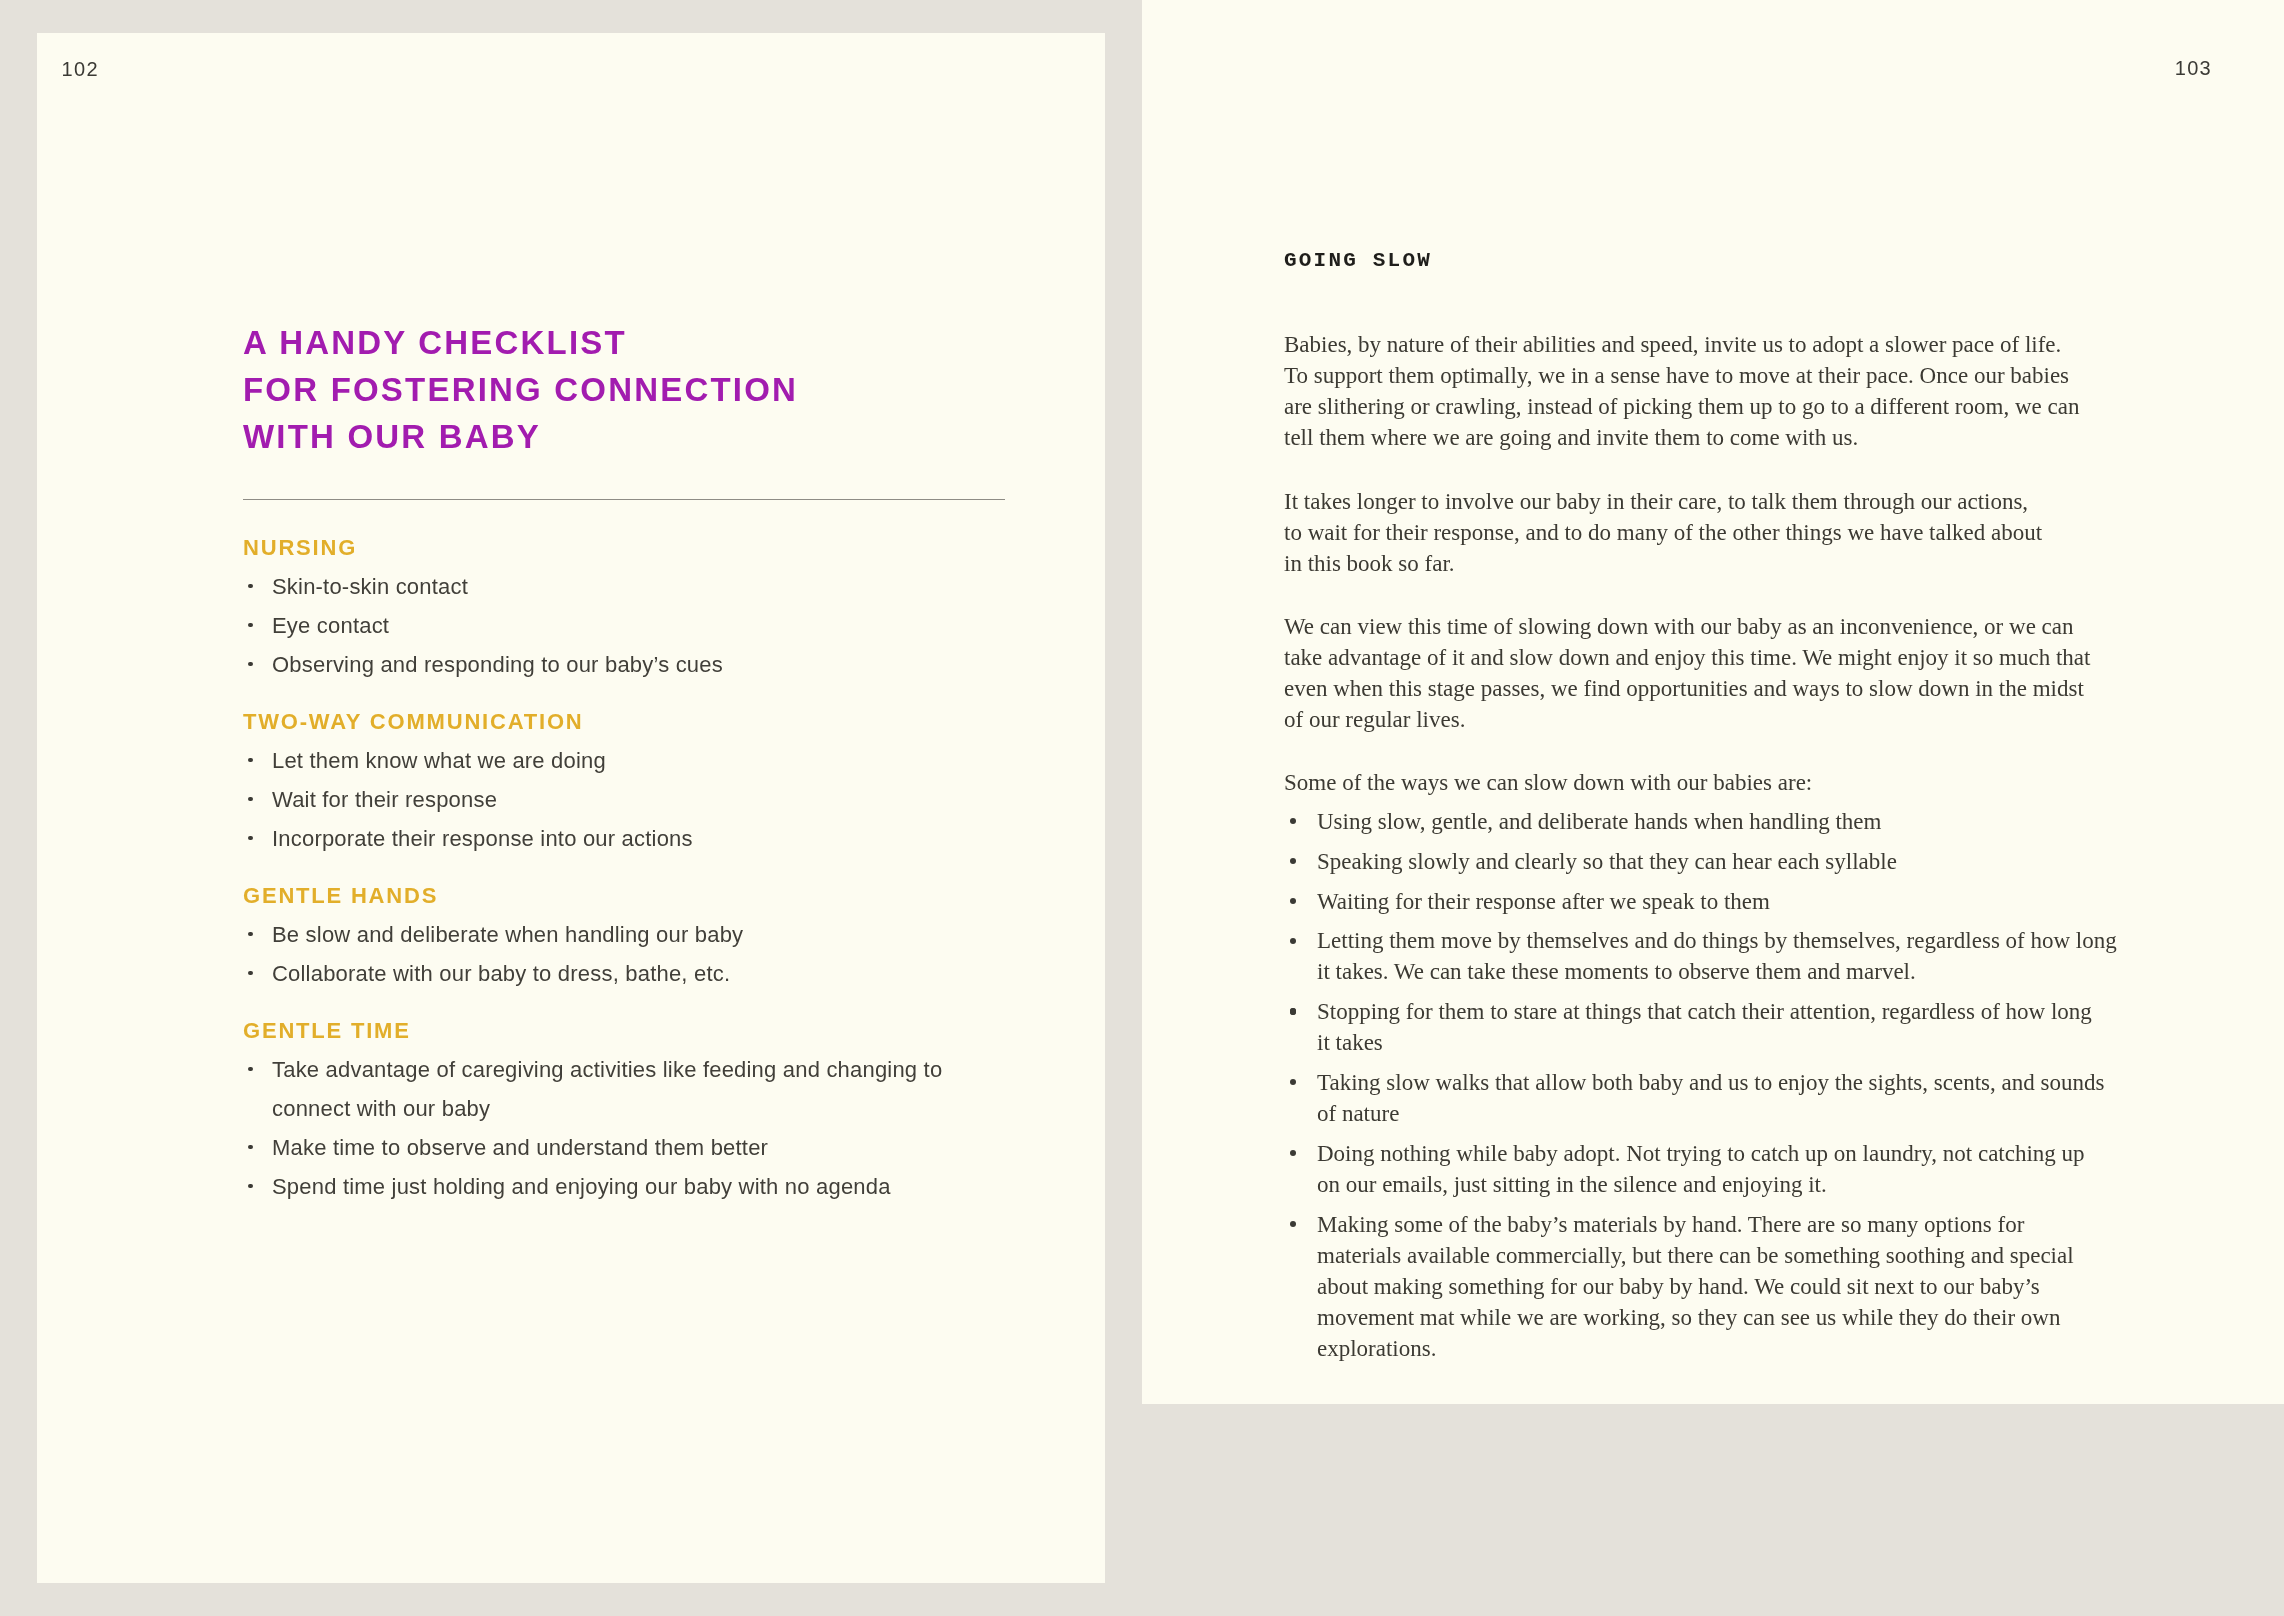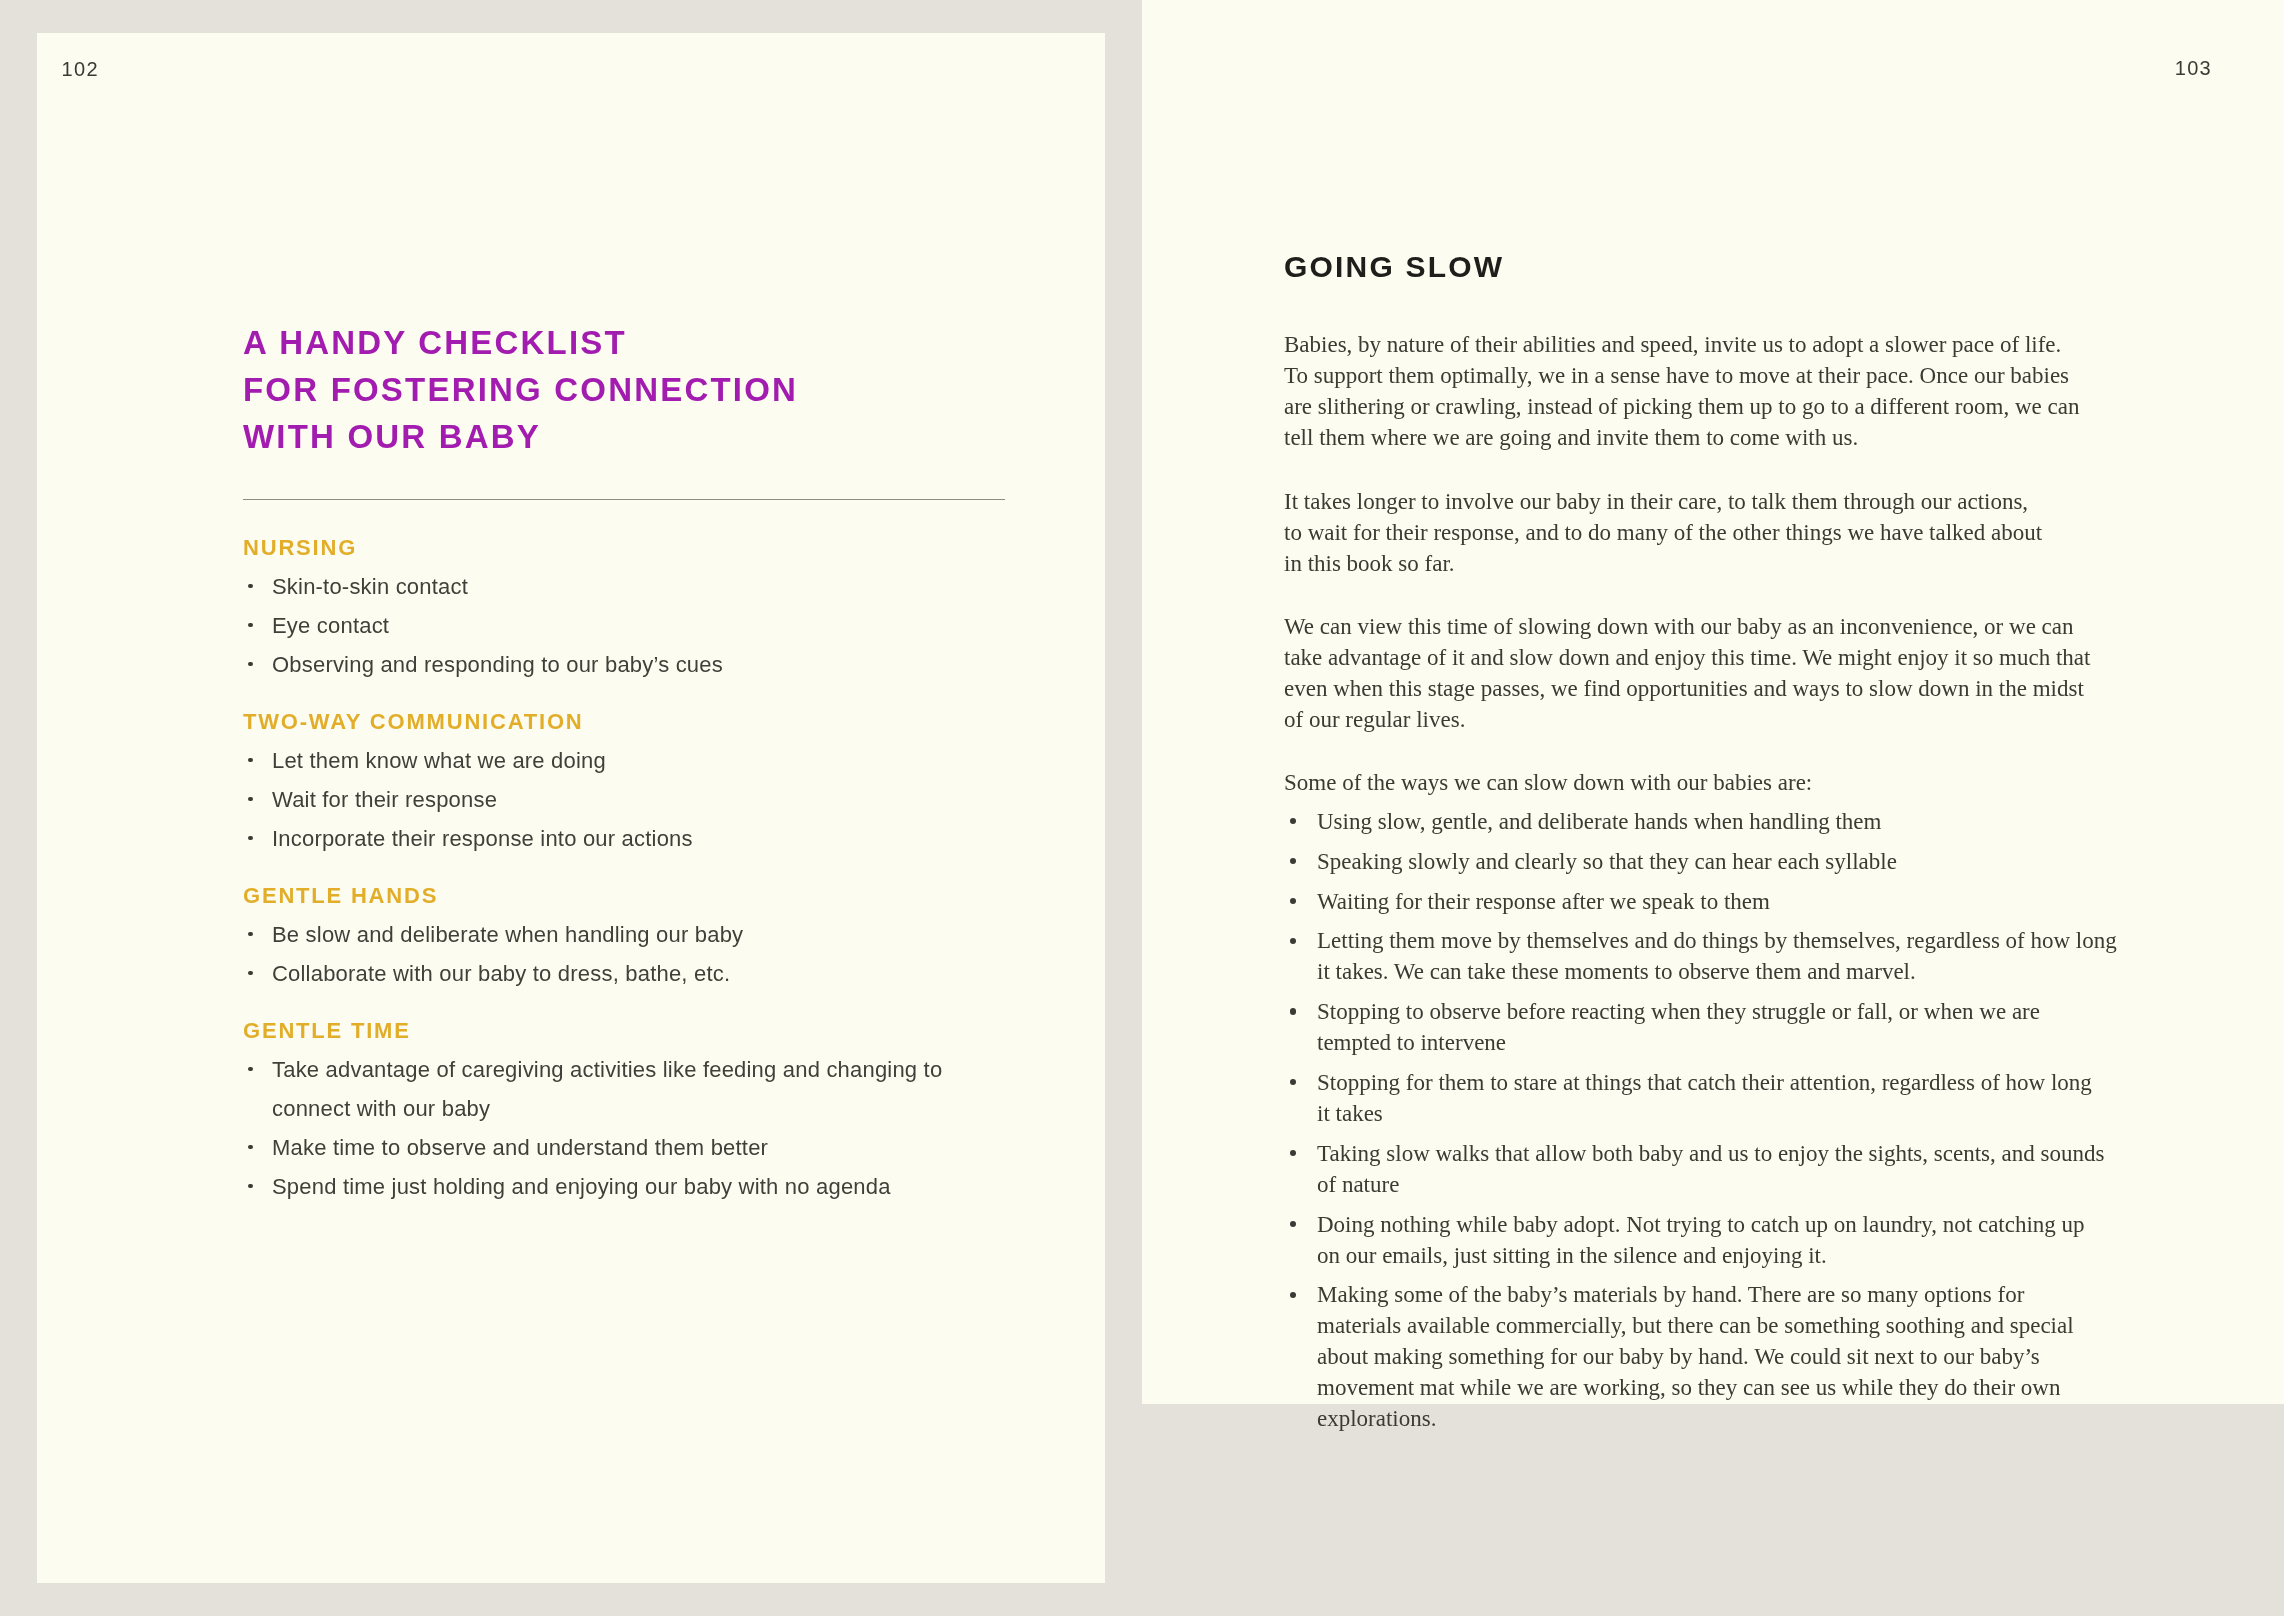--- a/index.html
+++ b/index.html
@@ -108,25 +108,26 @@
     background: #FDFCF1;
   }
   .right-page .page-number {
     right: 72px;
     top: 55px;
   }
   .rp-title {
     position: absolute;
     left: 142px;
     top: 227px;
-    font-size: 30px;
+    font-size: 21px;
     line-height: 39px;
     font-weight: 700;
     letter-spacing: 2.2px;
     color: #1F1E1B;
+    font-family: Liberation Mono, monospace;
   }
   .rp-body {
     position: absolute;
     left: 142px;
     top: 329px;
     width: 975px;
     font-family: "Liberation Serif", "DejaVu Serif", serif;
     font-size: 23px;
     line-height: 31px;
     color: #3C3A33;
@@ -231,22 +232,21 @@
 even when this stage passes, we find opportunities and ways to slow down in the midst
 of our regular lives.</p>
     <p class="list-intro">Some of the ways we can slow down with our babies are:</p>
 
     <ul class="slow-list">
       <li><span class="bullet-dot"></span><span class="li-text">Using slow, gentle, and deliberate hands when handling them</span></li>
       <li><span class="bullet-dot"></span><span class="li-text">Speaking slowly and clearly so that they can hear each syllable</span></li>
       <li><span class="bullet-dot"></span><span class="li-text">Waiting for their response after we speak to them</span></li>
       <li><span class="bullet-dot"></span><span class="li-text">Letting them move by themselves and do things by themselves, regardless of how long
 it takes. We can take these moments to observe them and marvel.</span></li>
-      <li><span class="bullet-dot"></span><span class="li-text">Stopping to observe before reacting when they struggle or fall, or when we are
-tempted to intervene</span></li>
+      <li><span class="bullet-dot"></span></li>
       <li><span class="bullet-dot"></span><span class="li-text">Stopping for them to stare at things that catch their attention, regardless of how long
 it takes</span></li>
       <li><span class="bullet-dot"></span><span class="li-text">Taking slow walks that allow both baby and us to enjoy the sights, scents, and sounds
 of nature</span></li>
       <li><span class="bullet-dot"></span><span class="li-text">Doing nothing while baby adopt. Not trying to catch up on laundry, not catching up
 on our emails, just sitting in the silence and enjoying it.</span></li>
       <li><span class="bullet-dot"></span><span class="li-text">Making some of the baby’s materials by hand. There are so many options for
 materials available commercially, but there can be something soothing and special
 about making something for our baby by hand. We could sit next to our baby’s
 movement mat while we are working, so they can see us while they do their own

